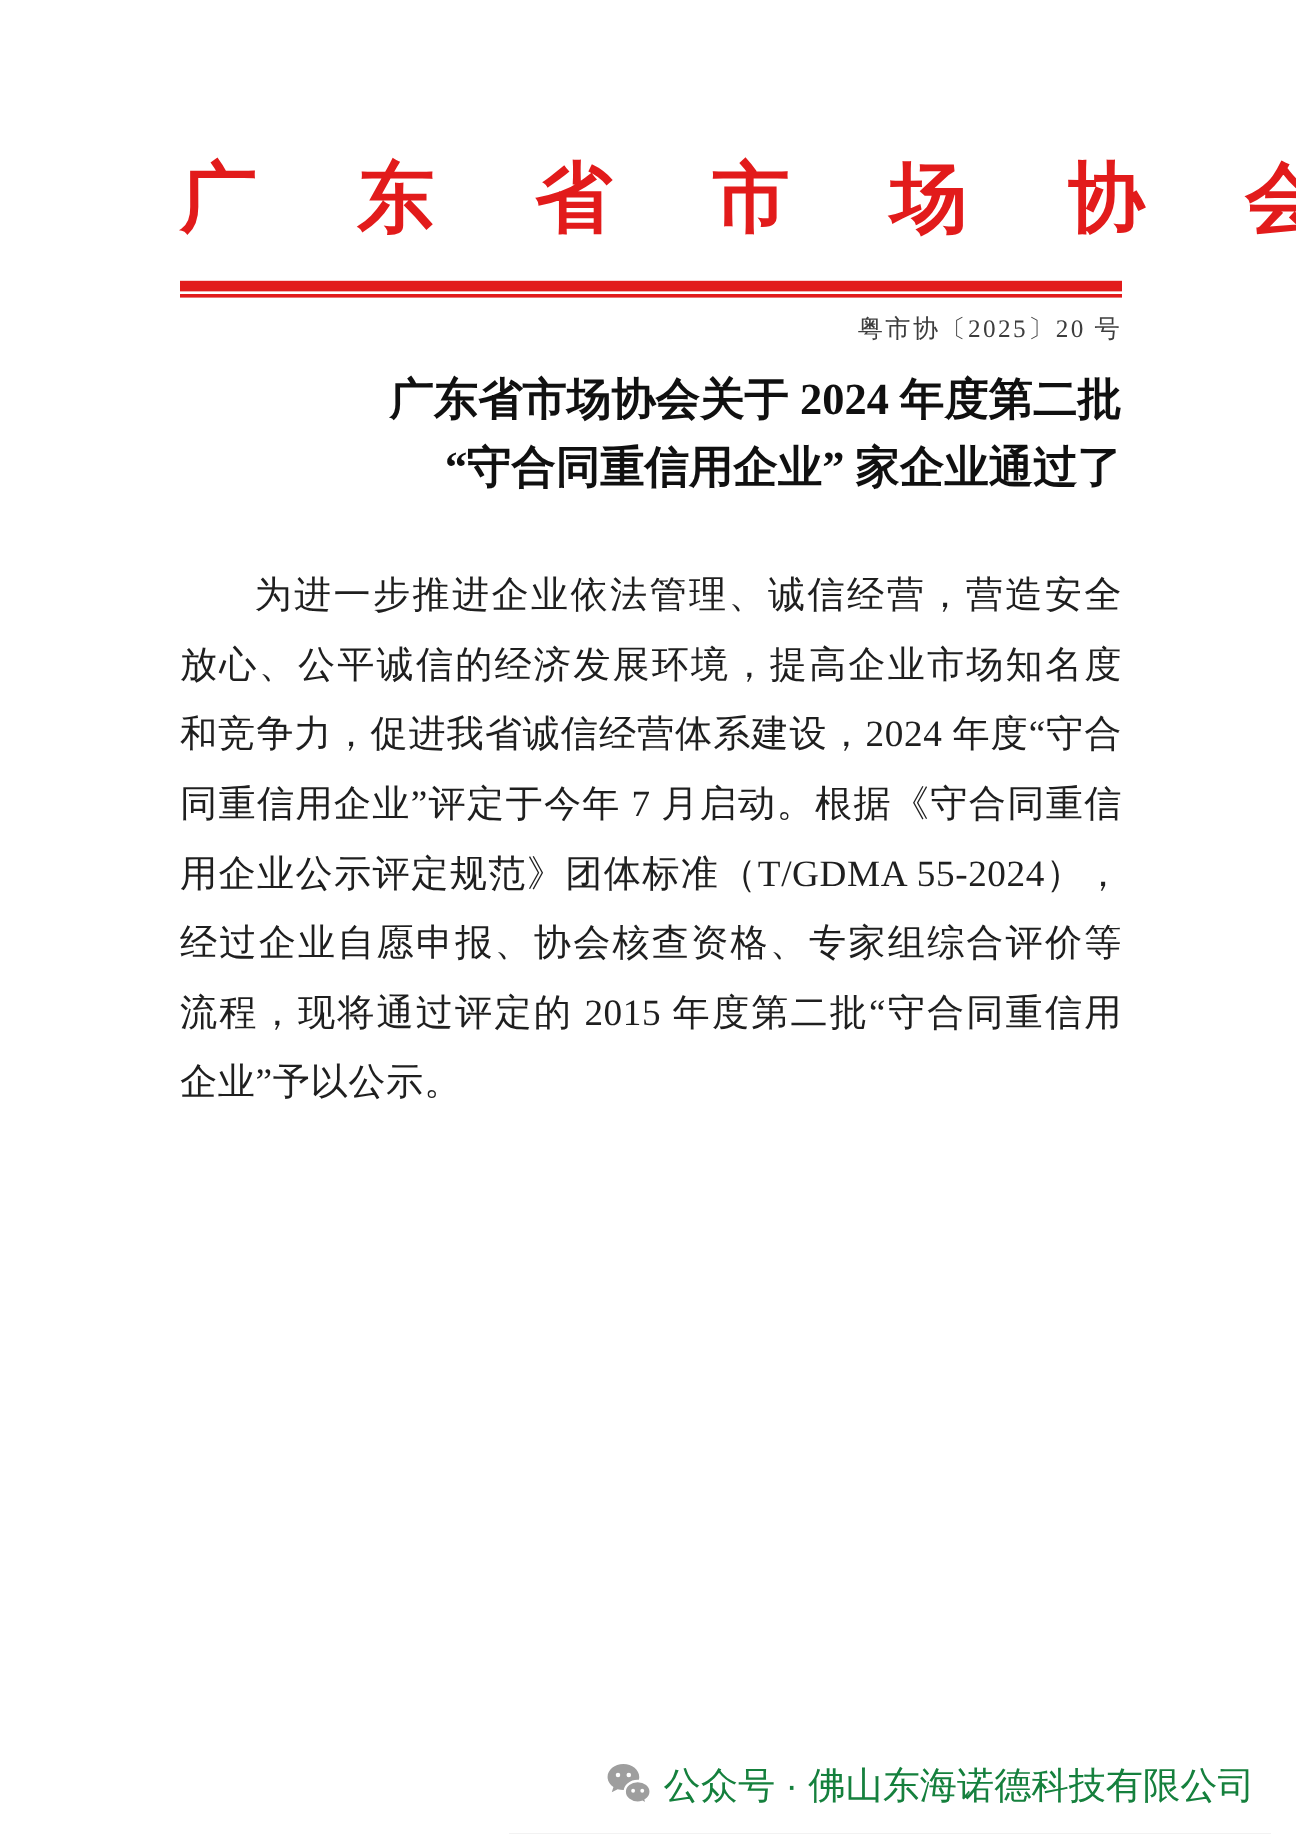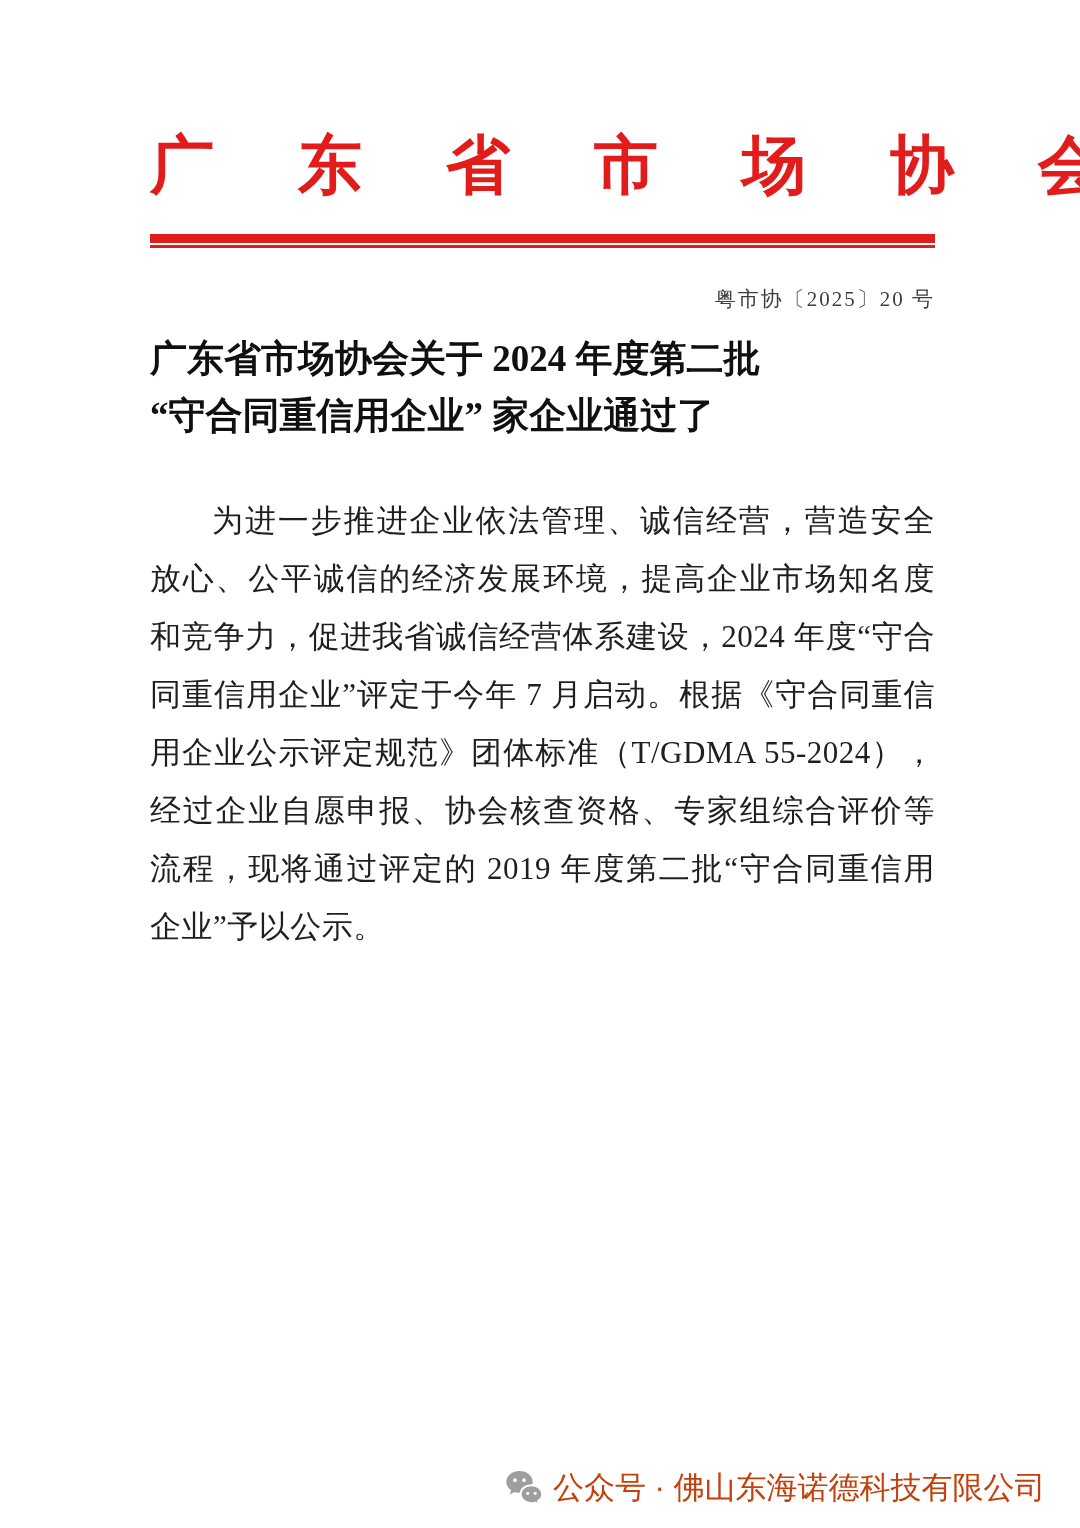--- a/index.html
+++ b/index.html
@@ -25,31 +25,31 @@
     line-height: 96px;
     letter-spacing: 34px;
     white-space: nowrap;
   }
   .red-rule { margin-top: 20px; }
   .red-rule .thick { height: 9px;  background: #e21b1b; }
   .red-rule .gap   { height: 2px;  background: #ffffff; }
   .red-rule .thin  { height: 3px;  background: #e21b1b; }
   
   .doc-number {
-    margin-top: 36px;
+    margin-top: 11px;
     text-align: right;
     font-size: 21px;
     line-height: 30px;
     color: #3d3d3d;
     letter-spacing: 2px;
   }
   
   .doc-title {
     margin-top: 16px;
-    text-align: left;
+    text-align: right;
     color: #101010;
     font-size: 37px;
     font-weight: 700;
     line-height: 57px;
   }
   
   .body-text { margin-top: 48px; }
   .body-text p {
     font-size: 31px;
     line-height: 58px;
@@ -57,23 +57,22 @@
     text-align: justify;
     text-indent: 2em;
     letter-spacing: 0.5px;
   }
   
   .footer-watermark {
     position: absolute;
     left: 505px;
     bottom: 20px;
     display: flex;
-    align-items: center;
     gap: 10px;
-    color: #c2410c;
+    color: #15803d;
     font-family: "Liberation Sans", "DejaVu Sans", sans-serif;
     font-size: 31px;
     line-height: 40px;
     white-space: nowrap;
   }
   .wechat-icon { width: 38px; height: 38px; flex: 0 0 auto; }
 </style>
 </head>
 <body>
 
@@ -89,21 +88,21 @@
     </div>
 
     <div class="doc-number">粤市协〔2025〕20 号</div>
 
     <div class="doc-title">
       <div>广东省市场协会关于 2024 年度第二批</div>
       <div>“守合同重信用企业” 家企业通过了</div>
     </div>
 
     <div class="body-text">
-      <p>为进一步推进企业依法管理、诚信经营，营造安全放心、公平诚信的经济发展环境，提高企业市场知名度和竞争力，促进我省诚信经营体系建设，2024 年度“守合同重信用企业”评定于今年 7 月启动。根据《守合同重信用企业公示评定规范》团体标准（T/GDMA 55-2024），经过企业自愿申报、协会核查资格、专家组综合评价等流程，现将通过评定的 2019 年度第二批“守合同重信用企业”予以公示。</p>
+      <p>为进一步推进企业依法管理、诚信经营，营造安全放心、公平诚信的经济发展环境，提高企业市场知名度和竞争力，促进我省诚信经营体系建设，2024 年度“守合同重信用企业”评定于今年 7 月启动。根据《守合同重信用企业公示评定规范》团体标准（T/GDMA 55-2024），经过企业自愿申报、协会核查资格、专家组综合评价等流程，现将通过评定的 2015 年度第二批“守合同重信用企业”予以公示。</p>
     </div>
 
   </div>
 
   <div class="footer-watermark">
     <svg class="wechat-icon" viewBox="0 0 38 38" xmlns="http://www.w3.org/2000/svg" aria-hidden="true">
 
       <path fill="#9e9e9e" d="M14.5 2C7.2 2 1.3 6.8 1.3 12.8c0 3.4 1.9 6.4 4.9 8.4l-1.4 4.3 4.9-2.5c1.5.4 3.1.7 4.8.7 7.3 0 13.2-4.9 13.2-10.9S21.8 2 14.5 2z"></path>
       <circle fill="#ffffff" cx="10" cy="11.2" r="1.9"></circle>
       <circle fill="#ffffff" cx="19" cy="11.2" r="1.9"></circle>

